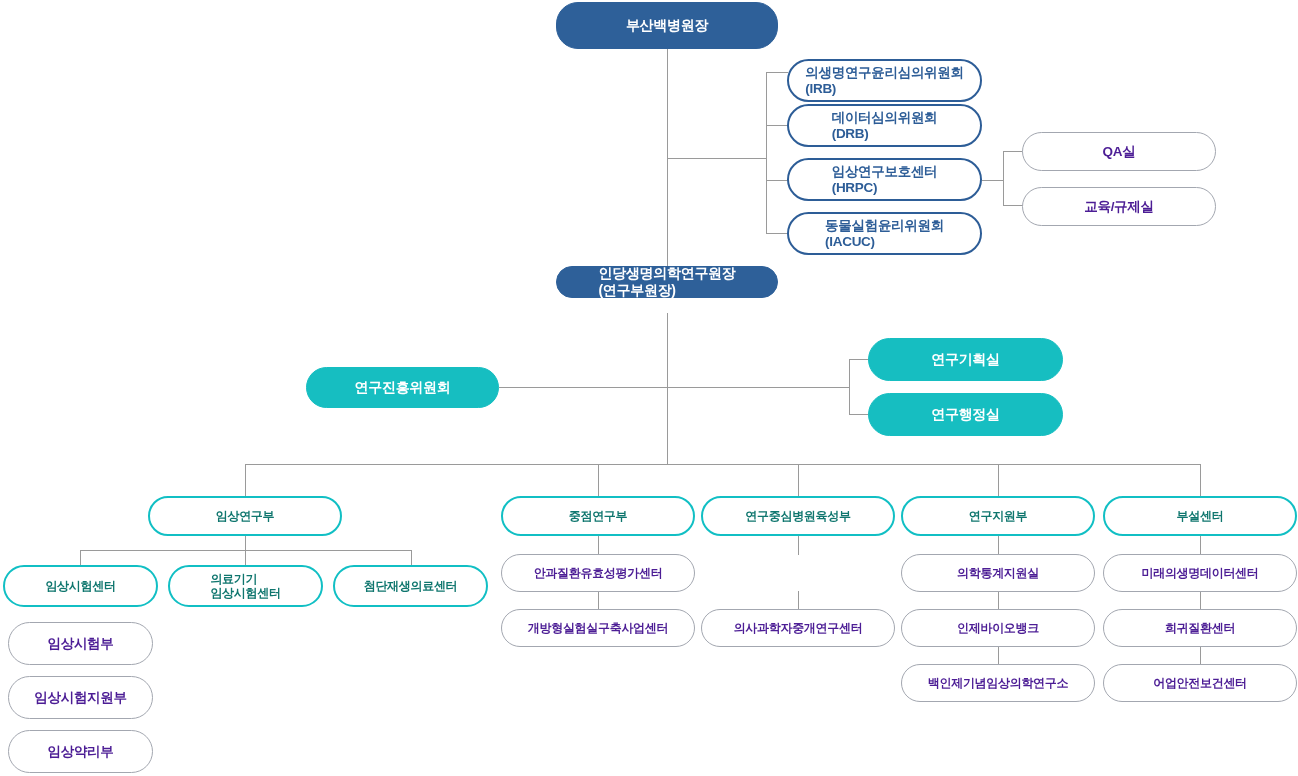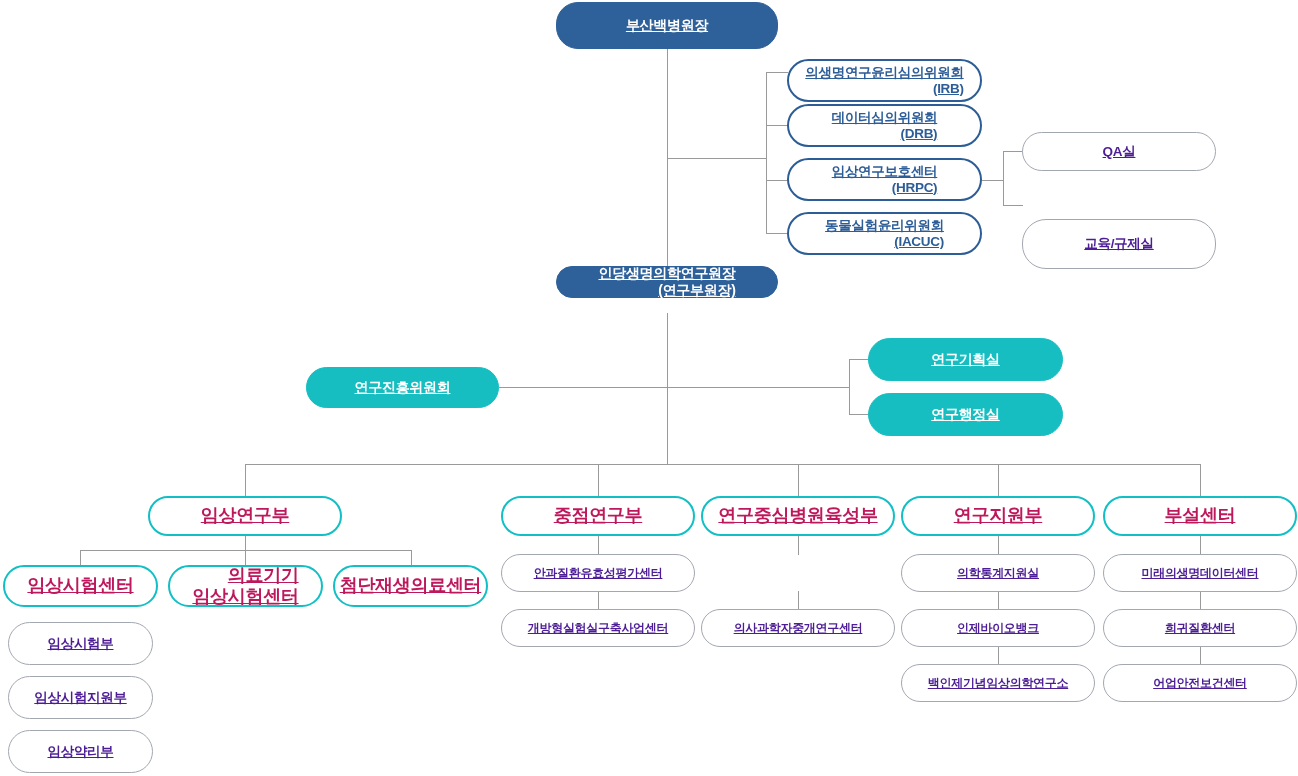--- a/index.html
+++ b/index.html
@@ -27,26 +27,25 @@
   .ln.h { height: 1px; }
   .ln.v { width: 1px; }
 
   
   .node {
     position: absolute;
     box-sizing: border-box;
     display: flex;
     align-items: center;
     justify-content: center;
-    text-align: right;
+    text-align: left;
     line-height: 1.18;
     letter-spacing: -0.3px;
     white-space: pre-line;
     background: #ffffff;
-    text-decoration: underline;
   }
 
   
   .node.blue-solid {
     background: #2e6099;
     color: #ffffff;
     border: 1px solid #2e6099;
     font-weight: bold;
     font-size: 14px;
     border-radius: 22px;
@@ -65,24 +64,24 @@
     background: #16bec1;
     color: #ffffff;
     border: 1px solid #16bec1;
     font-weight: bold;
     font-size: 14px;
     border-radius: 24px;
   }
   
   .node.teal-out {
     background: #ffffff;
-    color: #be185d;
+    color: #0f766e;
     border: 2px solid #11bfc4;
     font-weight: bold;
-    font-size: 18px;
+    font-size: 12px;
     border-radius: 24px;
   }
   
   .node.gray-out {
     background: #ffffff;
     color: #4c1d95;
     border: 1.6px solid #a3a7b0;
     font-weight: bold;
     font-size: 13.5px;
     border-radius: 24px;
@@ -150,21 +149,21 @@
   <div class="node blue-out" style="left:787px; top:59px; width:195px; height:43px;">의생명연구윤리심의위원회
 (IRB)</div>
   <div class="node blue-out" style="left:787px; top:104px; width:195px; height:43px;">데이터심의위원회
 (DRB)</div>
   <div class="node blue-out" style="left:787px; top:158px; width:195px; height:43px;">임상연구보호센터
 (HRPC)</div>
   <div class="node blue-out" style="left:787px; top:212px; width:195px; height:43px;">동물실험윤리위원회
 (IACUC)</div>
 
   <div class="node gray-out" style="left:1022px; top:132px; width:194px; height:39px;">QA실</div>
-  <div class="node gray-out" style="left:1022px; top:187px; width:194px; height:50px;margin-top:32px;">교육/규제실</div>
+  <div class="node gray-out" style="left:1022px; top:187px; width:194px; height:39px;">교육/규제실</div>
 
   <div class="node blue-solid" style="left:556px; top:266px; width:222px; height:32px;">인당생명의학연구원장
 (연구부원장)</div>
 
   <div class="node teal-solid" style="left:306px; top:367px; width:193px; height:41px;">연구진흥위원회</div>
 
   <div class="node teal-solid" style="left:868px; top:338px; width:195px; height:43px;">연구기획실</div>
   <div class="node teal-solid" style="left:868px; top:393px; width:195px; height:43px;">연구행정실</div>
 
   <div class="node teal-out" style="left:148px; top:496px; width:194px; height:40px;">임상연구부</div>

